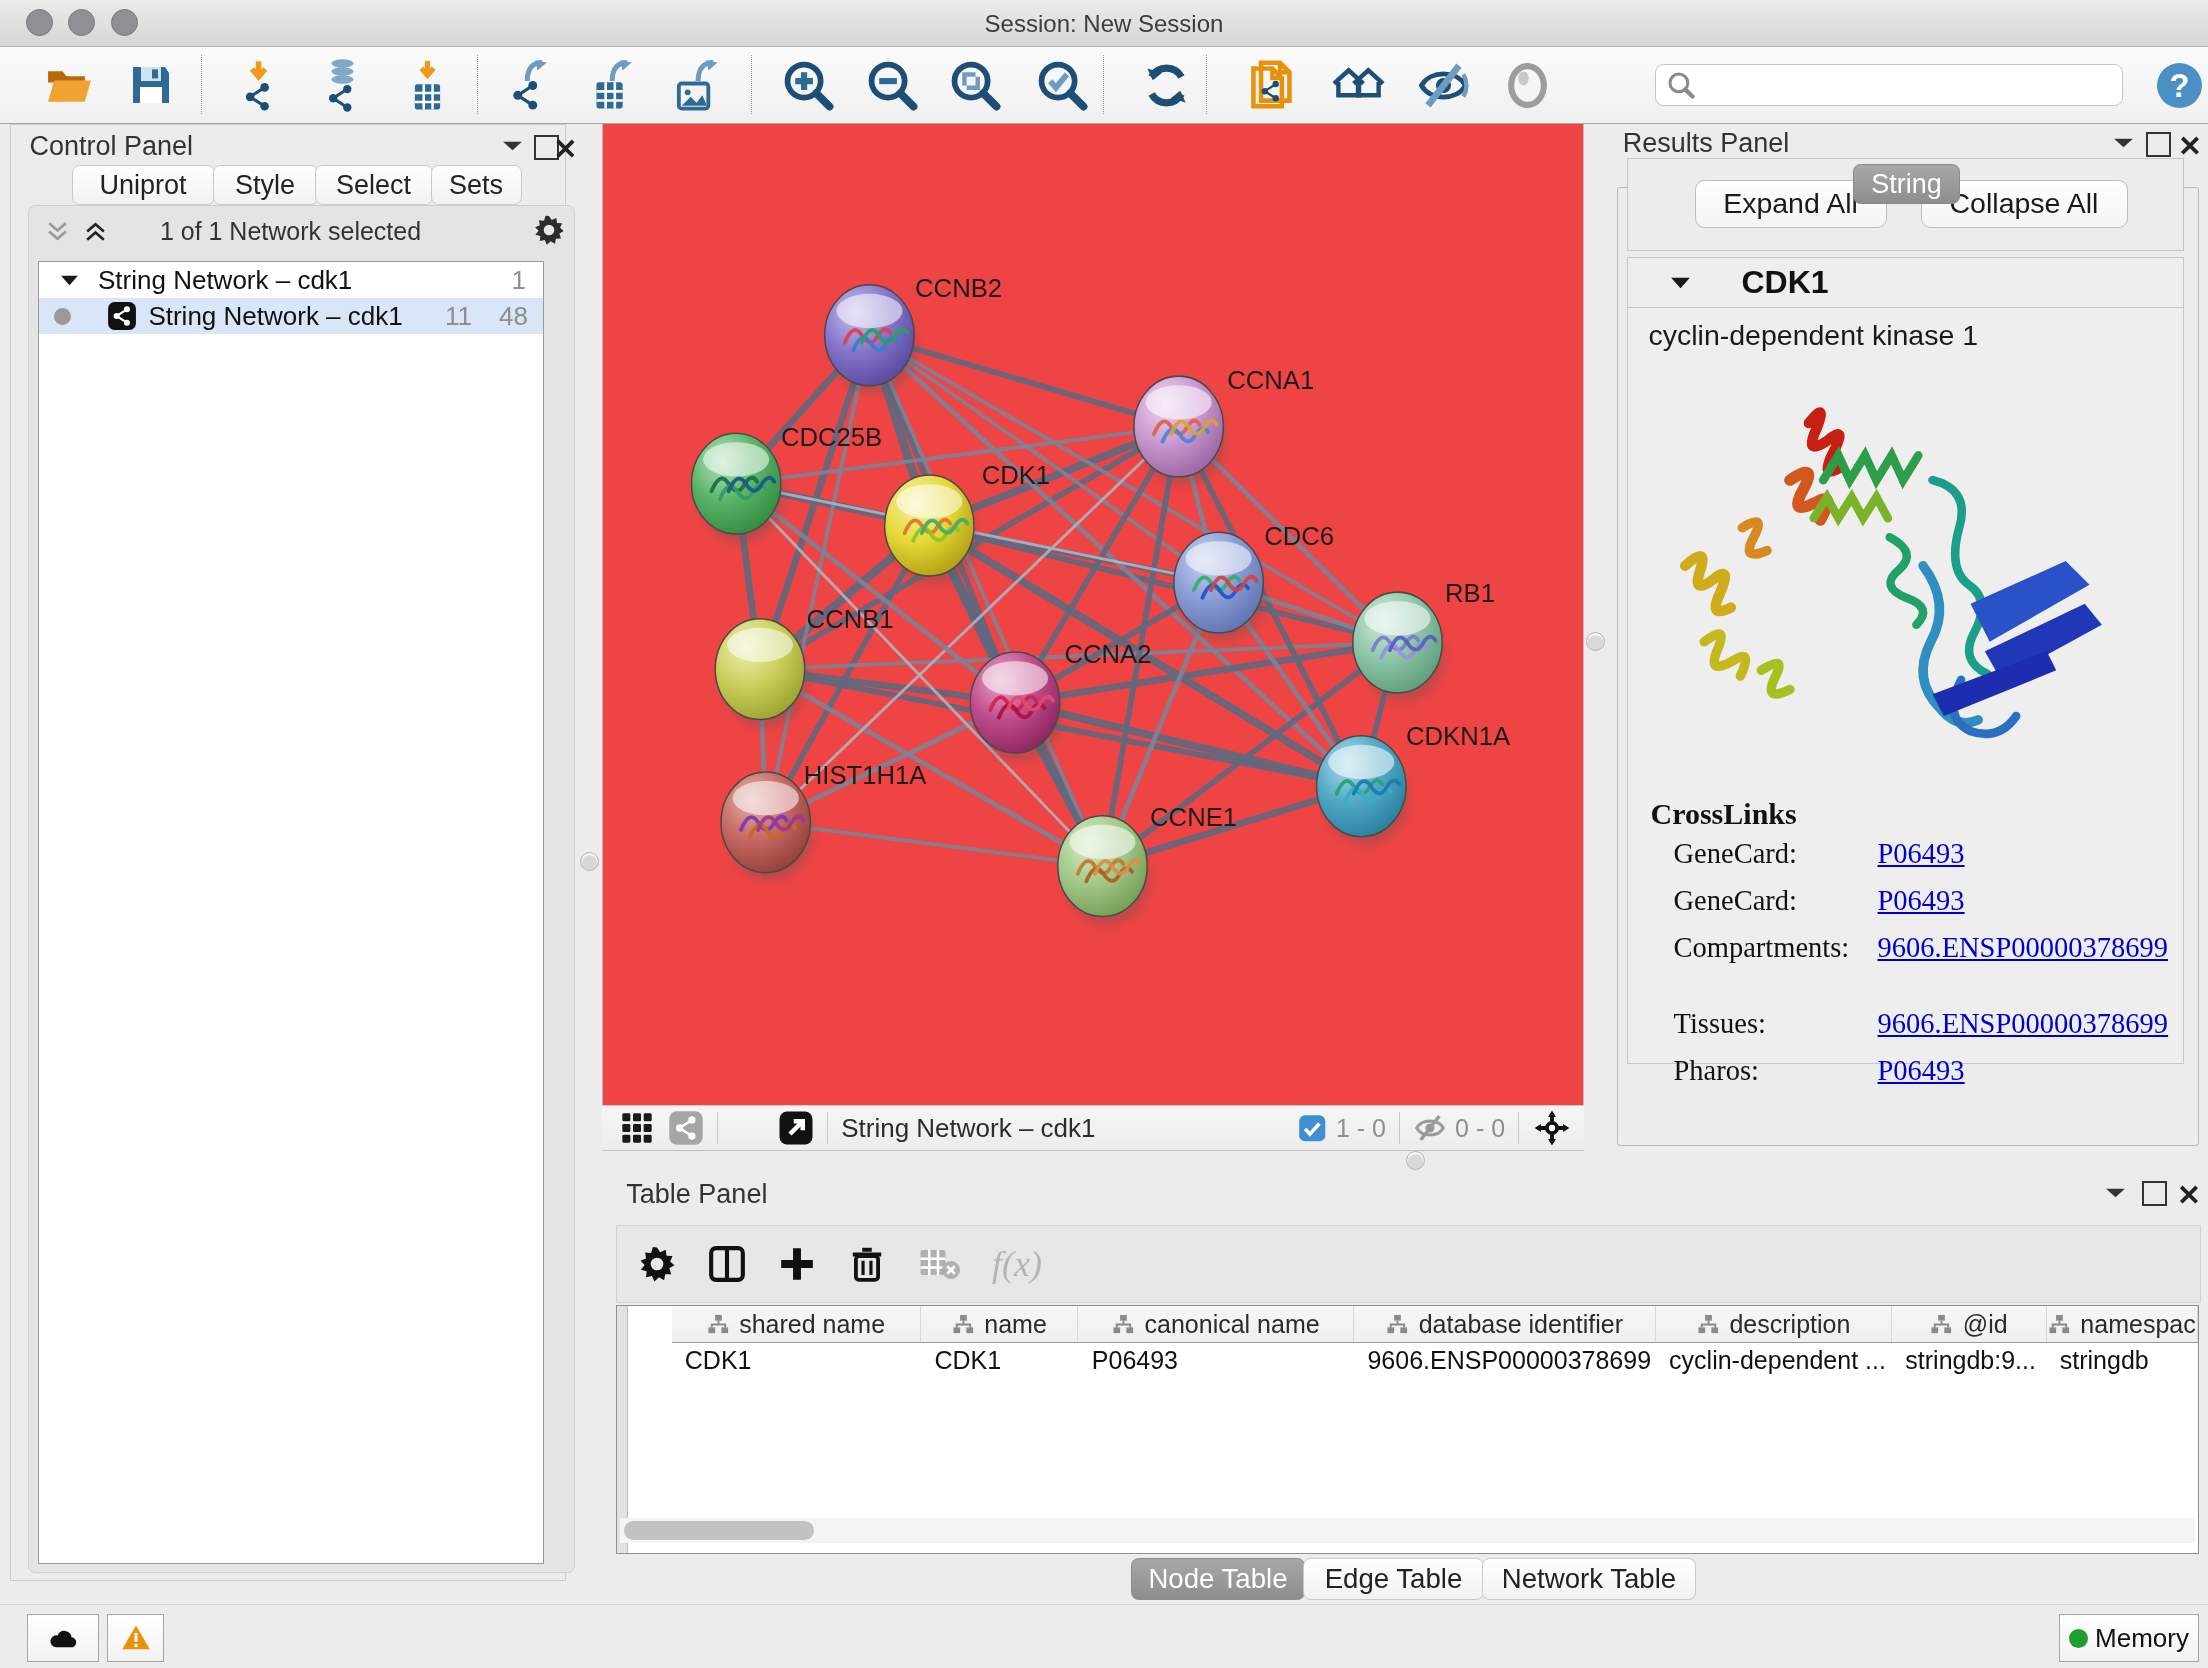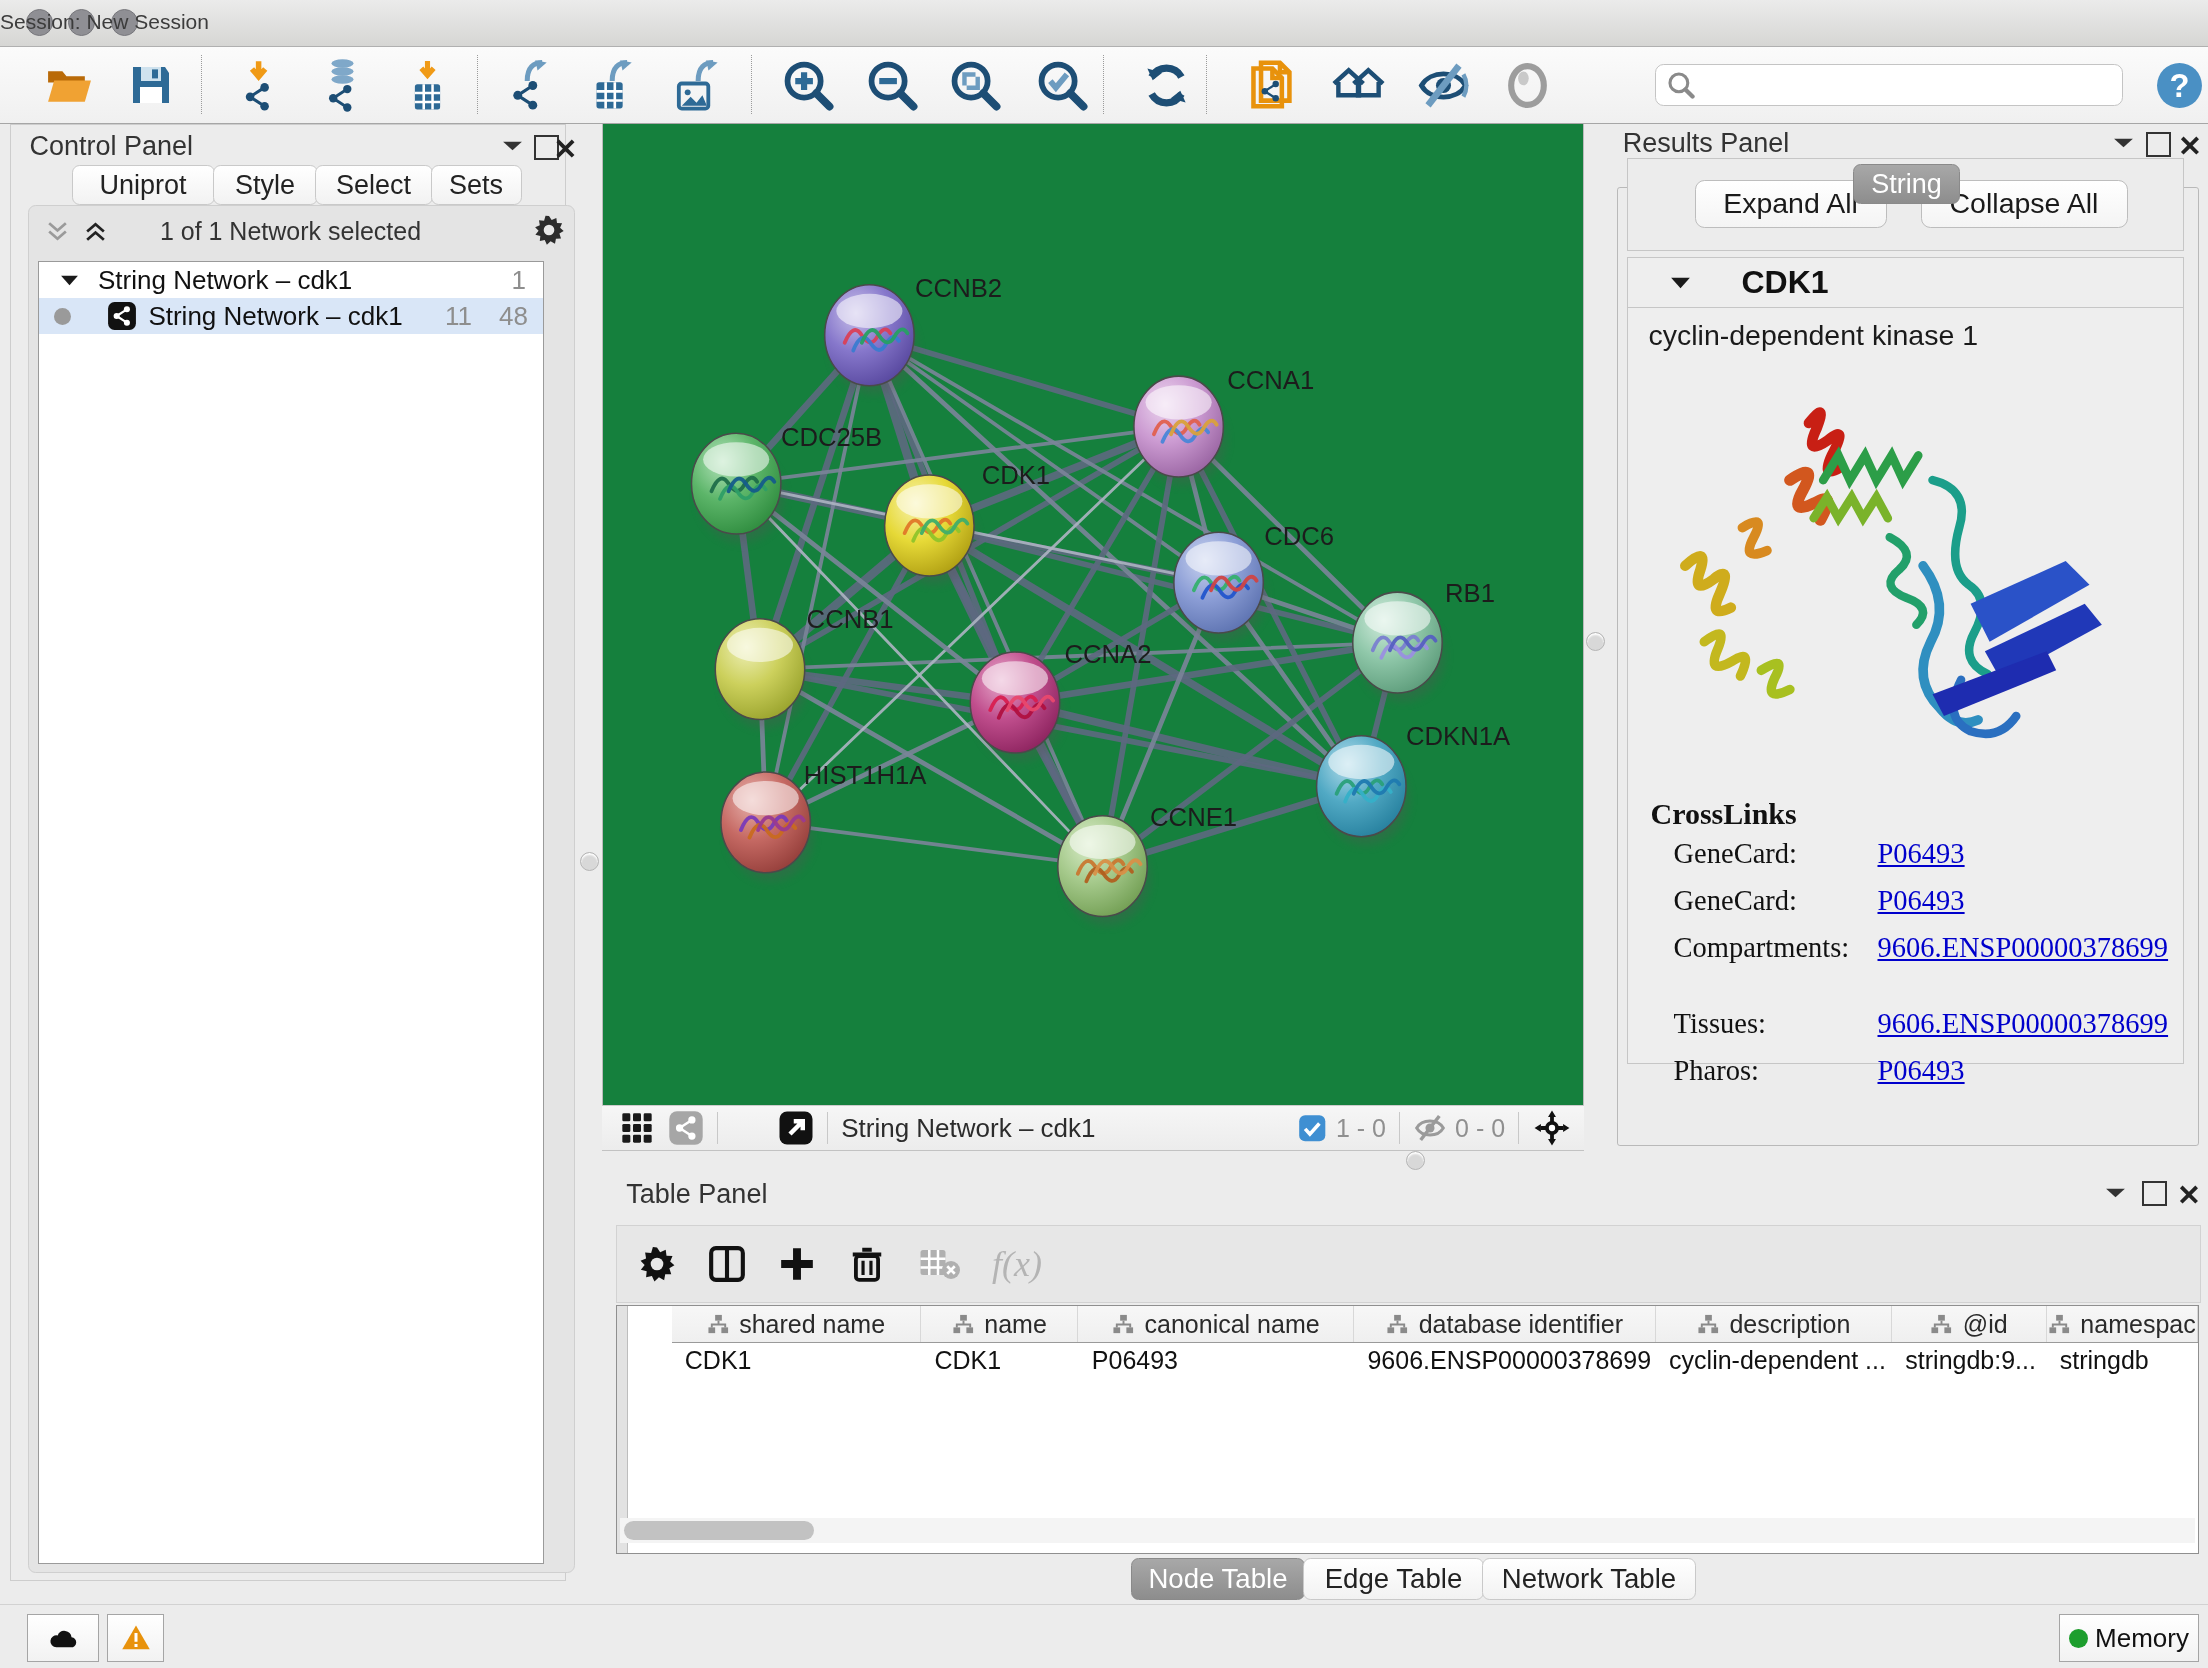--- a/index.html
+++ b/index.html
@@ -1,41 +1,41 @@
 <!DOCTYPE html>
 <html style="font-size:15px"><head>
 <meta charset="utf-8">
 <style>
   html,body{margin:0;padding:0;background:#ececec;font-family:"Liberation Sans",sans-serif;}
   body{width:2208px;height:1668px;position:relative;overflow:hidden;}
   .abs{position:absolute;}
   
   .titlebar{left:0;top:0;width:2208px;height:46px;background:linear-gradient(#ebebeb,#d6d6d4);border-bottom:1px solid #b0b0b0;}
   .tl{width:25px;height:25px;border-radius:50%;background:#8f8f94;border:1px solid #77777c;top:8.6px;}
-  .title-text{width:100%;text-align:left;top:9.5px;font-size:21px;color:#3c3c3c;}
+  .title-text{width:100%;text-align:center;top:9.5px;font-size:24px;color:#3c3c3c;}
   
   .toolbar{left:0;top:47px;width:2208px;height:76px;background:linear-gradient(#fbfbfb,#f0f0f0);border-bottom:1.9px solid #a6a6a6;}
   .tbtn{top:9.5px;width:57px;height:57px;display:flex;align-items:center;justify-content:center;}
   .tsep{top:7.6px;width:0;height:59px;border-left:1.9px dotted #9b9b9b;}
   .searchbox{top:17px;width:468px;height:42px;background:#fff;border:1.9px solid #c4c4c4;border-radius:8.6px;display:flex;align-items:center;padding-left:11.4px;box-sizing:border-box;}
   .searchbox input{border:none;outline:none;font-size:25px;width:399px;background:transparent;font-family:"Liberation Sans",sans-serif;}
   
   .panel-title{font-size:27px;color:#333;}
   .pchrome{color:#333;font-size:25px;}
   .tab{border:1px solid #c9c9c9;background:linear-gradient(#ffffff,#f2f2f2);color:#222;font-size:27px;text-align:center;border-radius:7.6px 7.6px 7.6px 7.6px;line-height:38px;}
   .tab.active{background:linear-gradient(#a8a8a8,#8d8d8d);color:#fff;border-color:#8a8a8a;}
   
   .cpanel{left:9.5px;top:124px;width:556px;height:1457px;background:#ececec;border:1px solid #cdcdcd;box-sizing:border-box;}
   .cp-inner{left:17px;top:80px;width:525px;height:1366px;background:#e4e4e4;border:1px solid #cfcfcf;border-radius:7.6px;padding-left:20px;}
   .netlist{left:9.5px;top:55px;width:504px;height:1301px;background:#fff;border:1.9px solid #9a9a9a;}
   .listrow{width:100%;height:36px;display:flex;align-items:center;font-size:26px;color:#111;}
   .listrow.selected{background:#d9e6f7;}
   .cnt{color:#8e8e8e;}
   
-  .netview{left:602px;top:124px;width:982px;height:982px;background:#15803d;border-left:1px solid #bbb;border-right:1px solid #bbb;box-sizing:border-box;}
+  .netview{left:602px;top:124px;width:982px;height:982px;background:#ef4444;border-left:1px solid #bbb;border-right:1px solid #bbb;box-sizing:border-box;}
   .viewbar{left:602px;top:1105px;width:982px;height:44px;background:linear-gradient(#f6f6f6,#ececec);border-top:1px solid #ccc;border-bottom:1px solid #c2c2c2;display:flex;align-items:center;}
   .vsep{width:0;height:32px;border-left:1px solid #c8c8c8;margin:0 13.3px;}
   .viewbar .vtext{font-size:26px;color:#2c2c2c;}
   .gray-ctr{color:#8f8f8f;font-size:25px;}
   .handle-dot{width:17px;height:17px;border-radius:50%;background:#d8d8d8;border:1px solid #b5b5b5;box-shadow:inset 0 1.9px 1.9px #fff;}
   
   .rpanel{left:1617px;top:124px;width:582px;height:1048px;}
   .rbox{left:0px;top:63px;width:580px;height:957px;background:#ececec;border:1.9px solid #b9b9b9;border-radius:2.9px;}
   .rtab{left:236px;top:40px;width:105px;height:38px;z-index:3;}
   .rbtnbox{left:9.5px;top:34px;width:555px;height:91px;border:1.9px solid #c6c6c6;background:#ececec;}

